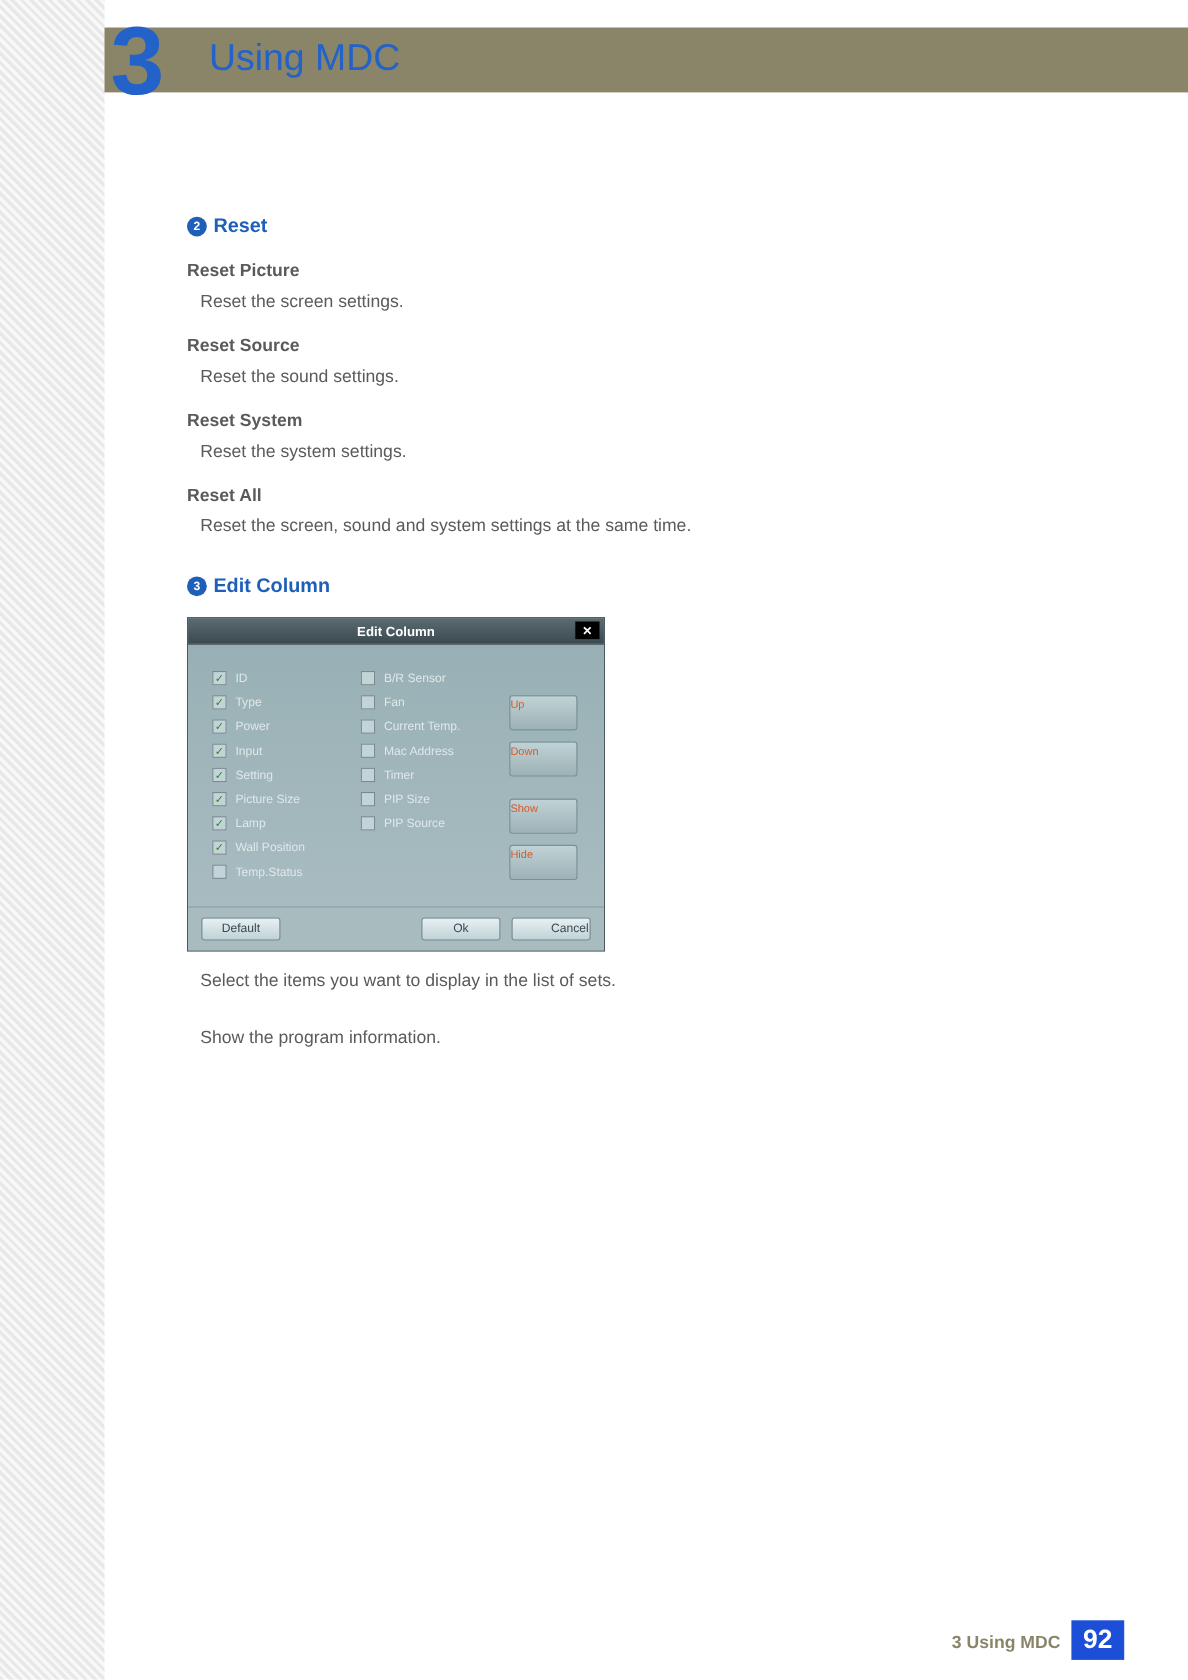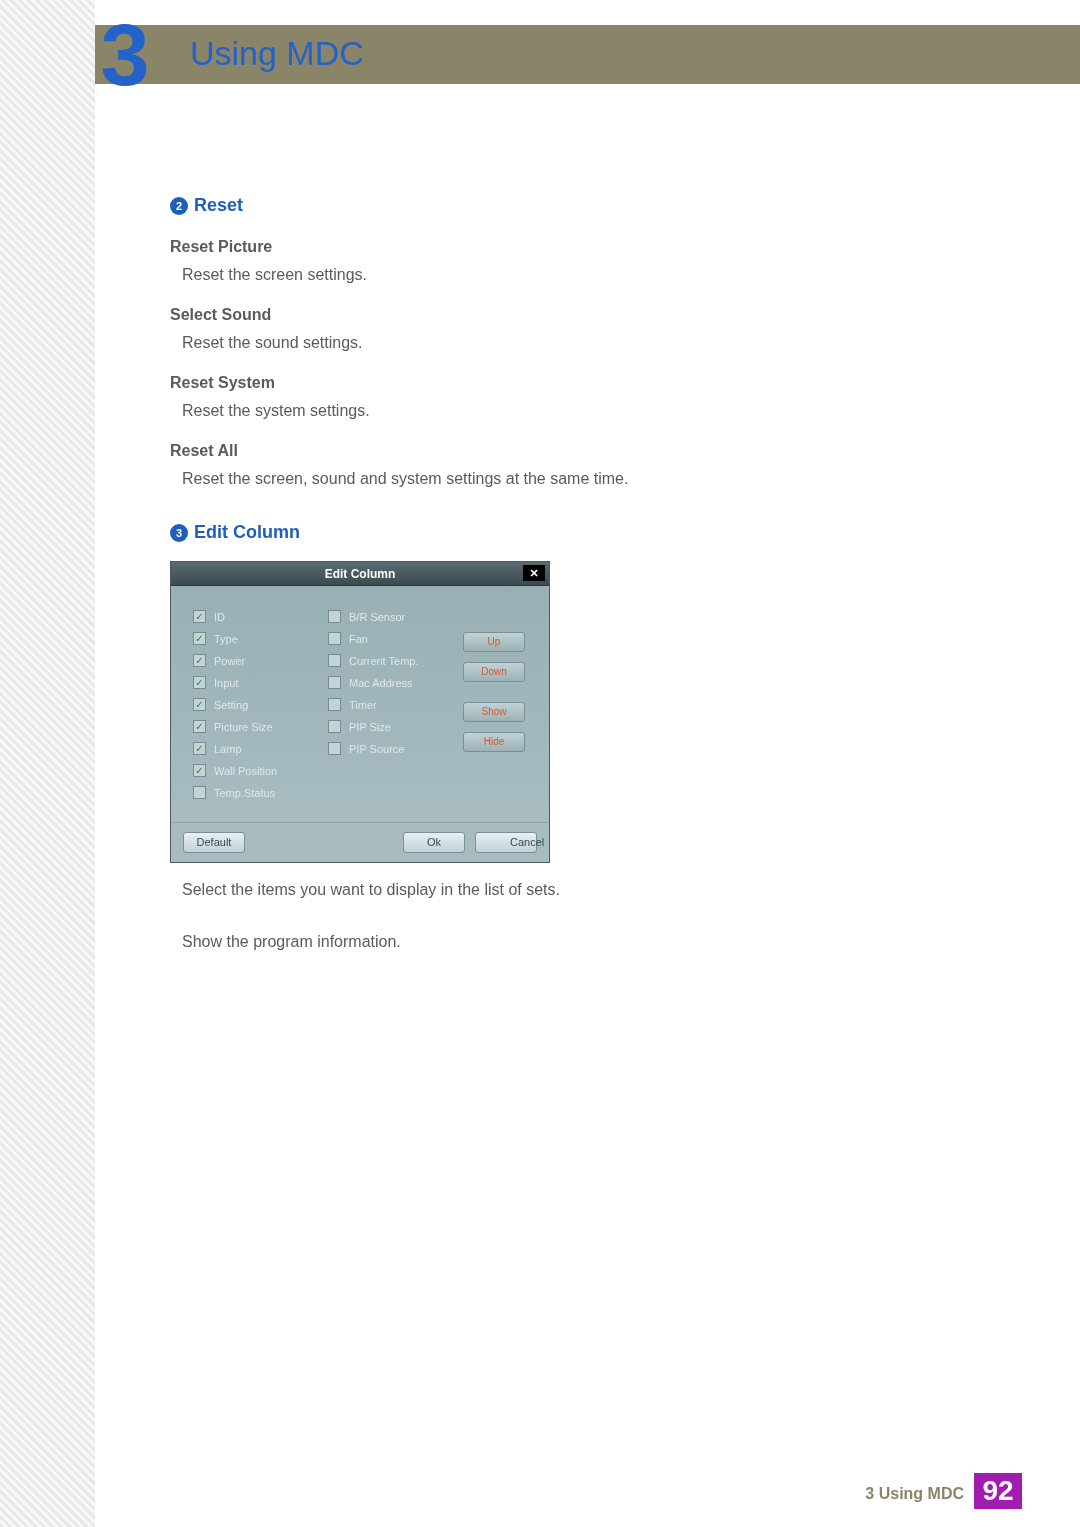--- a/index.html
+++ b/index.html
@@ -145,42 +145,41 @@
     margin-right: 8px;
     display: inline-flex;
     align-items: center;
     justify-content: center;
     font-size: 10px;
     color: #2a8a2a;
   }
   .mini-btn {
     display: block;
     width: 62px;
-    height: 20px;
+    height: 32px;
     margin-bottom: 10px;
     background: linear-gradient(#c0d2d6, #9db2b6);
     border: 1px solid #7a9096;
     border-radius: 3px;
     color: #d65a2a;
     font-size: 10px;
-    text-align: center;
     line-height: 18px;
     cursor: pointer;
   }
   .mini-btn.extra-gap { margin-top: 20px; }
   .dialog-footer {
     height: 40px;
     background: #a8bcc0;
     border-top: 1px solid #8aa0a5;
     display: flex;
     align-items: center;
     padding: 0 12px;
   }
   .footer-btn {
-    width: 62px; height: 21px;
+    width: 72px; height: 21px;
     background: linear-gradient(#e8f0f2, #c0d2d6);
     border: 1px solid #7a9096;
     border-radius: 3px;
     color: #3a4a50;
     font-size: 11px;
     text-align: center;
     line-height: 19px;
     cursor: pointer;
   }
   .footer-spacer { flex: 1; }
@@ -189,23 +188,23 @@
   .page-footer {
     position: absolute;
     left: 0; right: 0;
     bottom: 18px;
     height: 36px;
   }
   .page-num-box {
     position: absolute;
     right: 58px; bottom: 0;
     width: 48px; height: 36px;
-    background: #a21caf;
+    background: #1d4ed8;
     color: #fff;
-    font-size: 28px;
+    font-size: 24px;
     font-weight: bold;
     display: flex;
     align-items: center;
     justify-content: center;
   }
   .page-footer-label {
     position: absolute;
     right: 116px; bottom: 6px;
     color: #8a8568;
     font-size: 16px;
@@ -223,21 +222,21 @@
 
 <div class="content">
 
   <div class="section-title">
     <span class="bullet">2</span><span>Reset</span>
   </div>
 
   <div class="subhead">Reset Picture</div>
   <div class="body-text">Reset the screen settings.</div>
 
-  <div class="subhead">Select Sound</div>
+  <div class="subhead">Reset Source</div>
   <div class="body-text">Reset the sound settings.</div>
 
   <div class="subhead">Reset System</div>
   <div class="body-text">Reset the system settings.</div>
 
   <div class="subhead">Reset All</div>
   <div class="body-text">Reset the screen, sound and system settings at the same time.</div>
 
   <div class="gap"></div>
 

